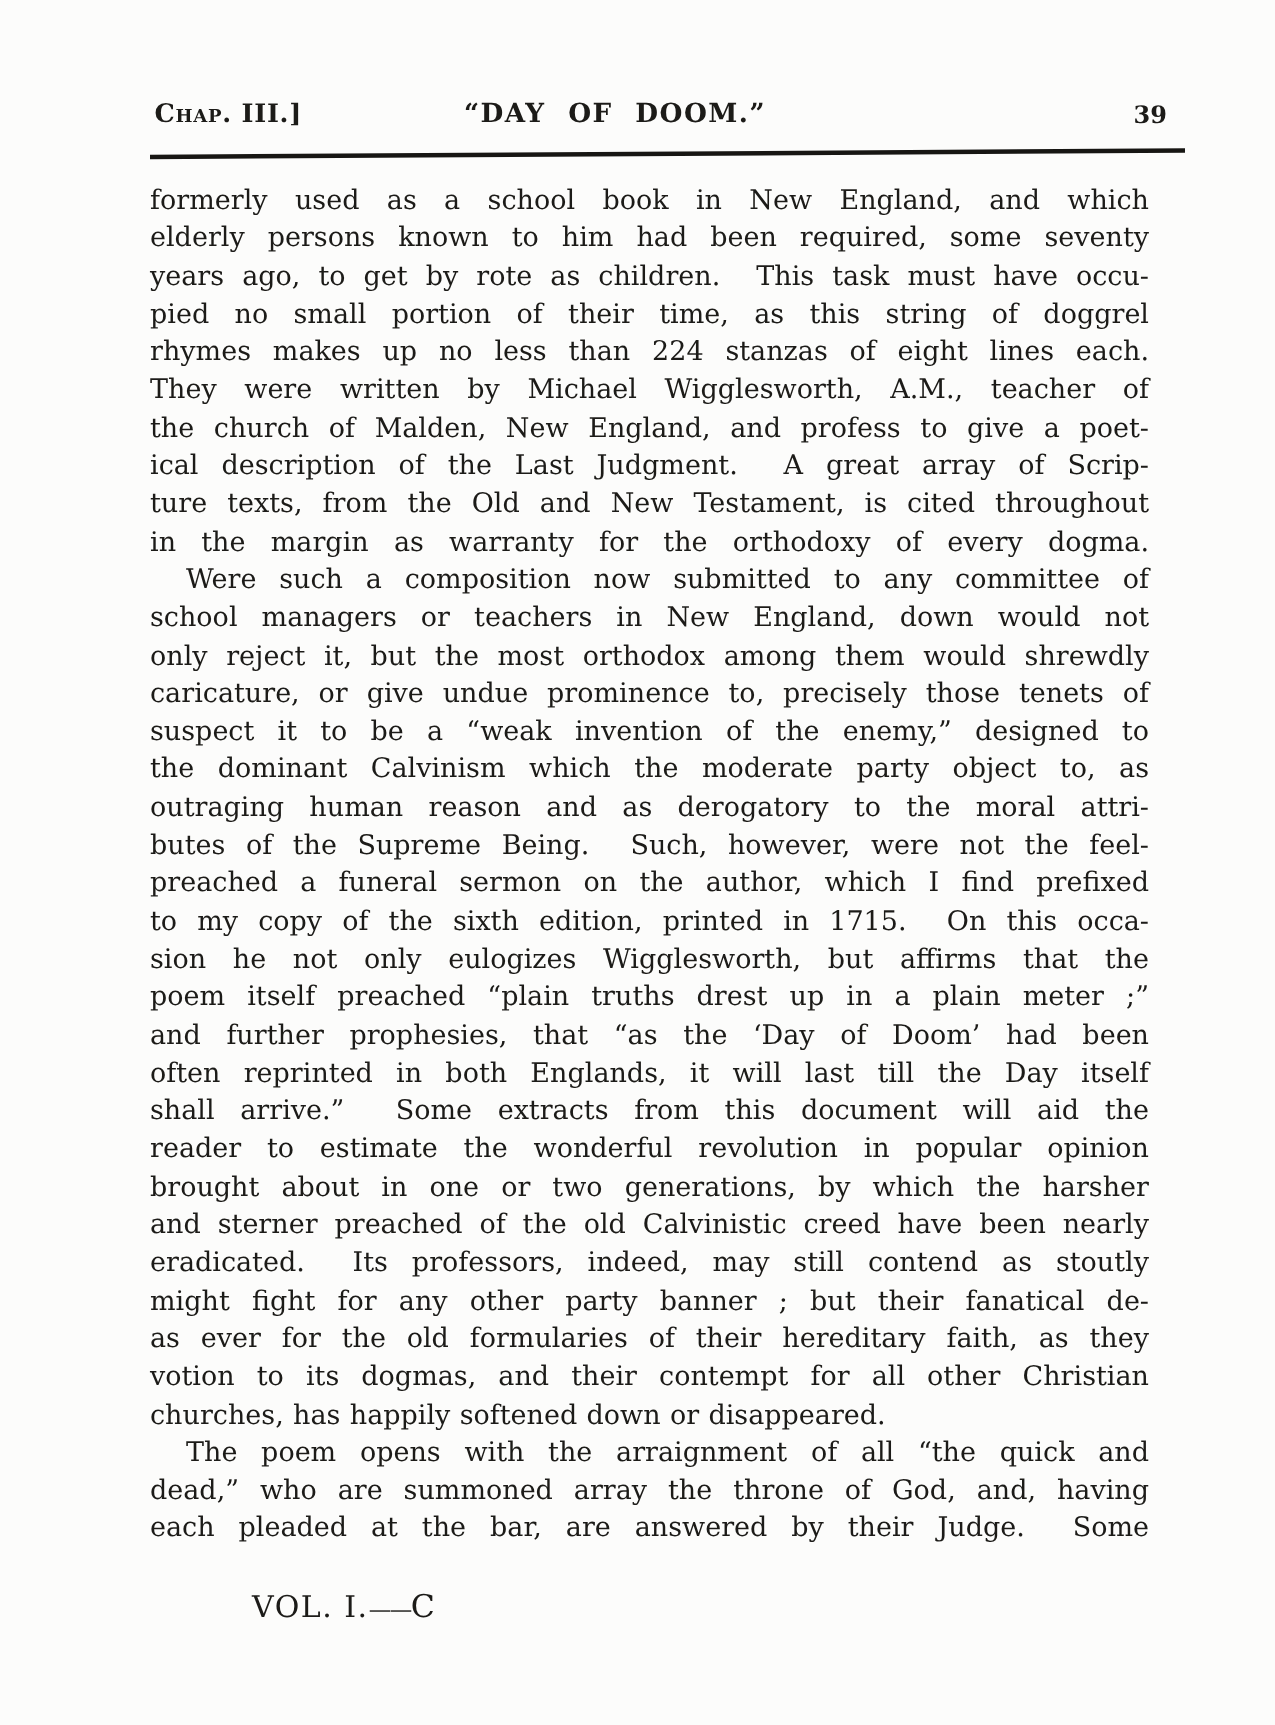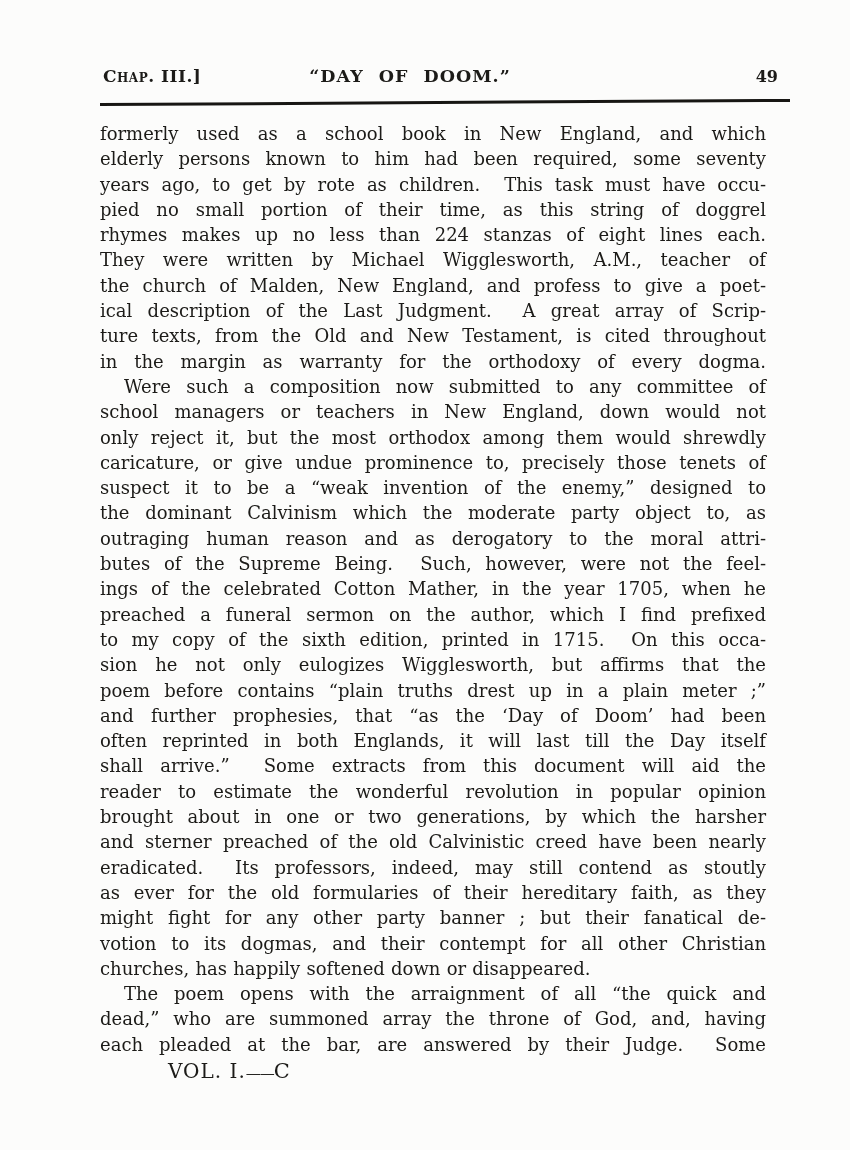--- a/index.html
+++ b/index.html
@@ -56,21 +56,21 @@
   .footer-sig .initial { font-size: 21px; }
 </style>
 </head>
 <body>
 
 <div class="page">
 
   <div class="running-header">
     <span class="chapter">Chap. III.]</span>
     <span class="title">“DAY OF DOOM.”</span>
-    <span class="pagenum">49</span>
+    <span class="pagenum">39</span>
   </div>
 
   <div class="rule"></div>
 
   <div class="body-text">
 
     <div class="para">
       <div class="line">formerly used as a school book in New England, and which</div>
       <div class="line">elderly persons known to him had been required, some seventy</div>
       <div class="line">years ago, to get by rote as children.&nbsp; This task must have occu-</div>
@@ -85,34 +85,33 @@
 
     <div class="para">
       <div class="line indent">Were such a composition now submitted to any committee of</div>
       <div class="line">school managers or teachers in New England, down would not</div>
       <div class="line">only reject it, but the most orthodox among them would shrewdly</div>
       <div class="line">caricature, or give undue prominence to, precisely those tenets of</div>
       <div class="line">suspect it to be a “weak invention of the enemy,” designed to</div>
       <div class="line">the dominant Calvinism which the moderate party object to, as</div>
       <div class="line">outraging human reason and as derogatory to the moral attri-</div>
       <div class="line">butes of the Supreme Being.&nbsp; Such, however, were not the feel-</div>
-      <div class="line">ings of the celebrated Cotton Mather, in the year 1705, when he</div>
       <div class="line">preached a funeral sermon on the author, which I find prefixed</div>
       <div class="line">to my copy of the sixth edition, printed in 1715.&nbsp; On this occa-</div>
       <div class="line">sion he not only eulogizes Wigglesworth, but affirms that the</div>
-      <div class="line">poem before contains “plain truths drest up in a plain meter ;”</div>
+      <div class="line">poem itself preached “plain truths drest up in a plain meter ;”</div>
       <div class="line">and further prophesies, that “as the ‘Day of Doom’ had been</div>
       <div class="line">often reprinted in both Englands, it will last till the Day itself</div>
       <div class="line">shall arrive.”&nbsp; Some extracts from this document will aid the</div>
       <div class="line">reader to estimate the wonderful revolution in popular opinion</div>
       <div class="line">brought about in one or two generations, by which the harsher</div>
       <div class="line">and sterner preached of the old Calvinistic creed have been nearly</div>
       <div class="line">eradicated.&nbsp; Its professors, indeed, may still contend as stoutly</div>
+      <div class="line">might fight for any other party banner ; but their fanatical de-</div>
       <div class="line">as ever for the old formularies of their hereditary faith, as they</div>
-      <div class="line">might fight for any other party banner ; but their fanatical de-</div>
       <div class="line">votion to its dogmas, and their contempt for all other Christian</div>
       <div class="line endline">churches, has happily softened down or disappeared.</div>
     </div>
 
     <div class="para">
       <div class="line indent">The poem opens with the arraignment of all “the quick and</div>
       <div class="line">dead,” who are summoned array the throne of God, and, having</div>
       <div class="line">each pleaded at the bar, are answered by their Judge.&nbsp; Some</div>
     </div>
 

